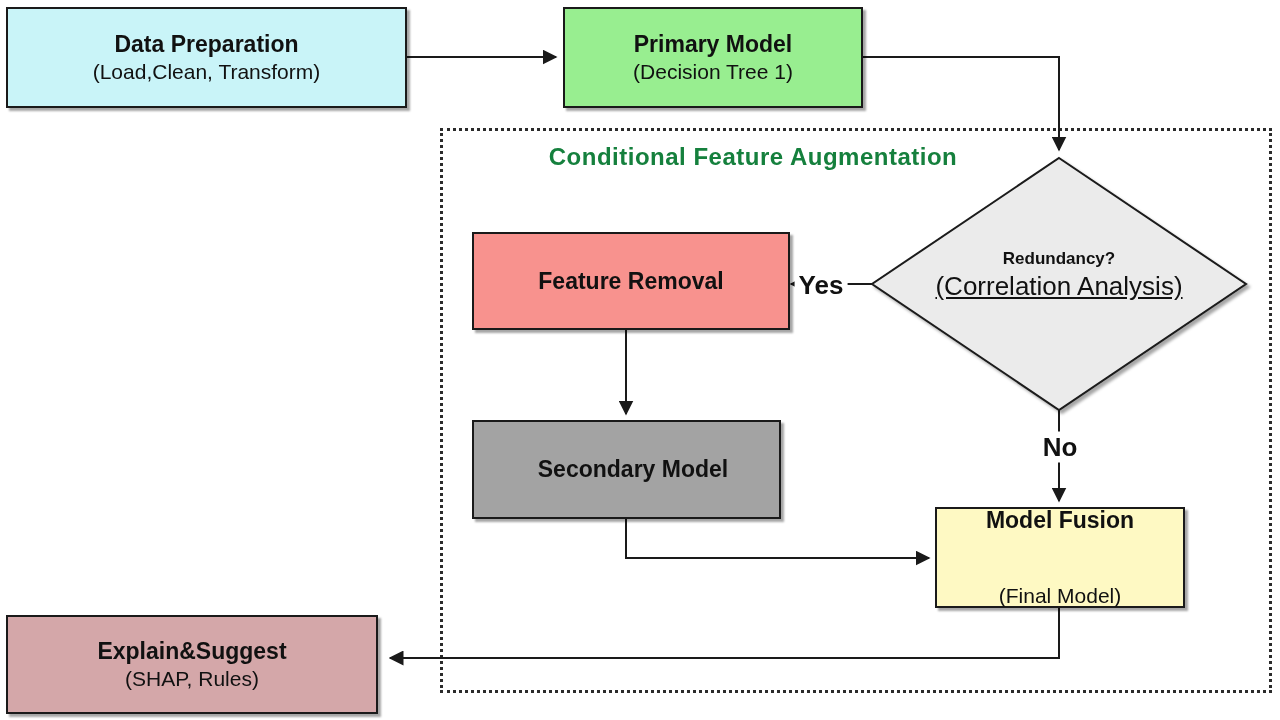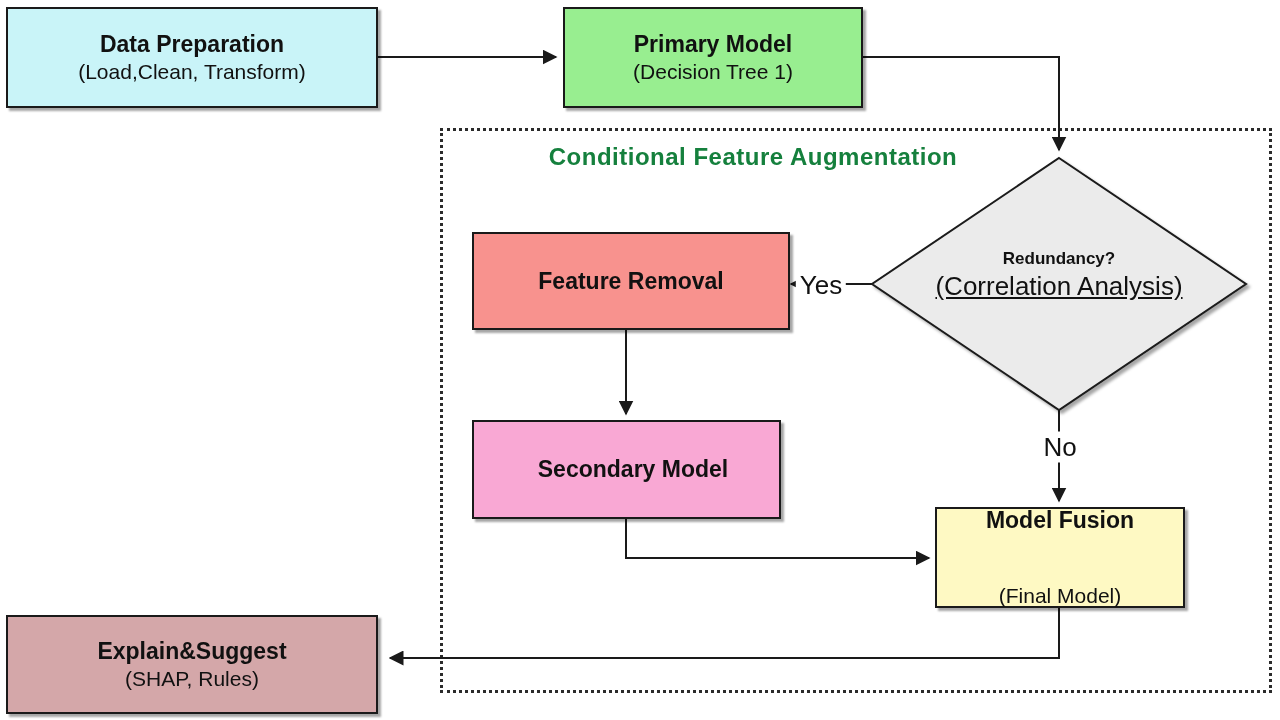--- a/index.html
+++ b/index.html
@@ -60,21 +60,21 @@
   }
   .node .title {
     font-size: 23px;
     font-weight: bold;
     color: #111111;
   }
   .node .subtitle {
     font-size: 21px;
     color: #111111;
   }
-  #node-data-preparation { left: 6px;   top: 7px;   width: 372px; height: 101px; }
+  #node-data-preparation { left: 6px;   top: 7px;   width: 401px; height: 101px; }
   #node-primary-model    { left: 563px; top: 7px;   width: 300px; height: 101px; }
   #node-feature-removal  { left: 472px; top: 232px; width: 318px; height: 98px;  }
   #node-secondary-model  { left: 472px; top: 420px; width: 309px; height: 99px;  }
   #node-model-fusion     { left: 935px; top: 507px; width: 250px; height: 101px; }
   #node-explain-suggest  { left: 6px;   top: 615px; width: 372px; height: 99px;  }
   
   .diamond-label {
     position: absolute;
     left: 900px;
     top: 248px;
@@ -95,20 +95,21 @@
   }
   
   .edge-label {
     position: absolute;
     transform: translate(-50%, -50%);
     background: #ffffff;
     padding: 0 4px;
     font-size: 26px;
     color: #111111;
     z-index: 5;
+    font-weight: bold;
   }
   #label-yes { left: 821px;  top: 285px; }
   #label-no  { left: 1060px; top: 447px; }
 </style>
 </head>
 <body>
 
 <div class="stage">
 
   <div class="group-box">
@@ -154,21 +155,21 @@
 
   <div class="node" id="node-primary-model" style="background-color: rgb(152, 238, 144);">
     <span class="title">Primary Model</span>
     <span class="subtitle">(Decision Tree 1)</span>
   </div>
 
   <div class="node" id="node-feature-removal" style="background-color: rgb(248, 146, 142);">
     <span class="title">Feature Removal</span>
   </div>
 
-  <div class="node" id="node-secondary-model" style="background-color: #f9a8d4; padding-left: 13px;">
+  <div class="node" id="node-secondary-model" style="background-color: #a3a3a3; padding-left: 13px;">
     <span class="title">Secondary Model</span>
   </div>
 
   <div class="node" id="node-model-fusion" style="background-color: #fef9c3; gap: 48px;">
     <span class="title">Model Fusion</span>
     <span class="subtitle">(Final Model)</span>
   </div>
 
   <div class="node" id="node-explain-suggest" style="background-color: rgb(212, 167, 169);">
     <span class="title">Explain&amp;Suggest</span>

